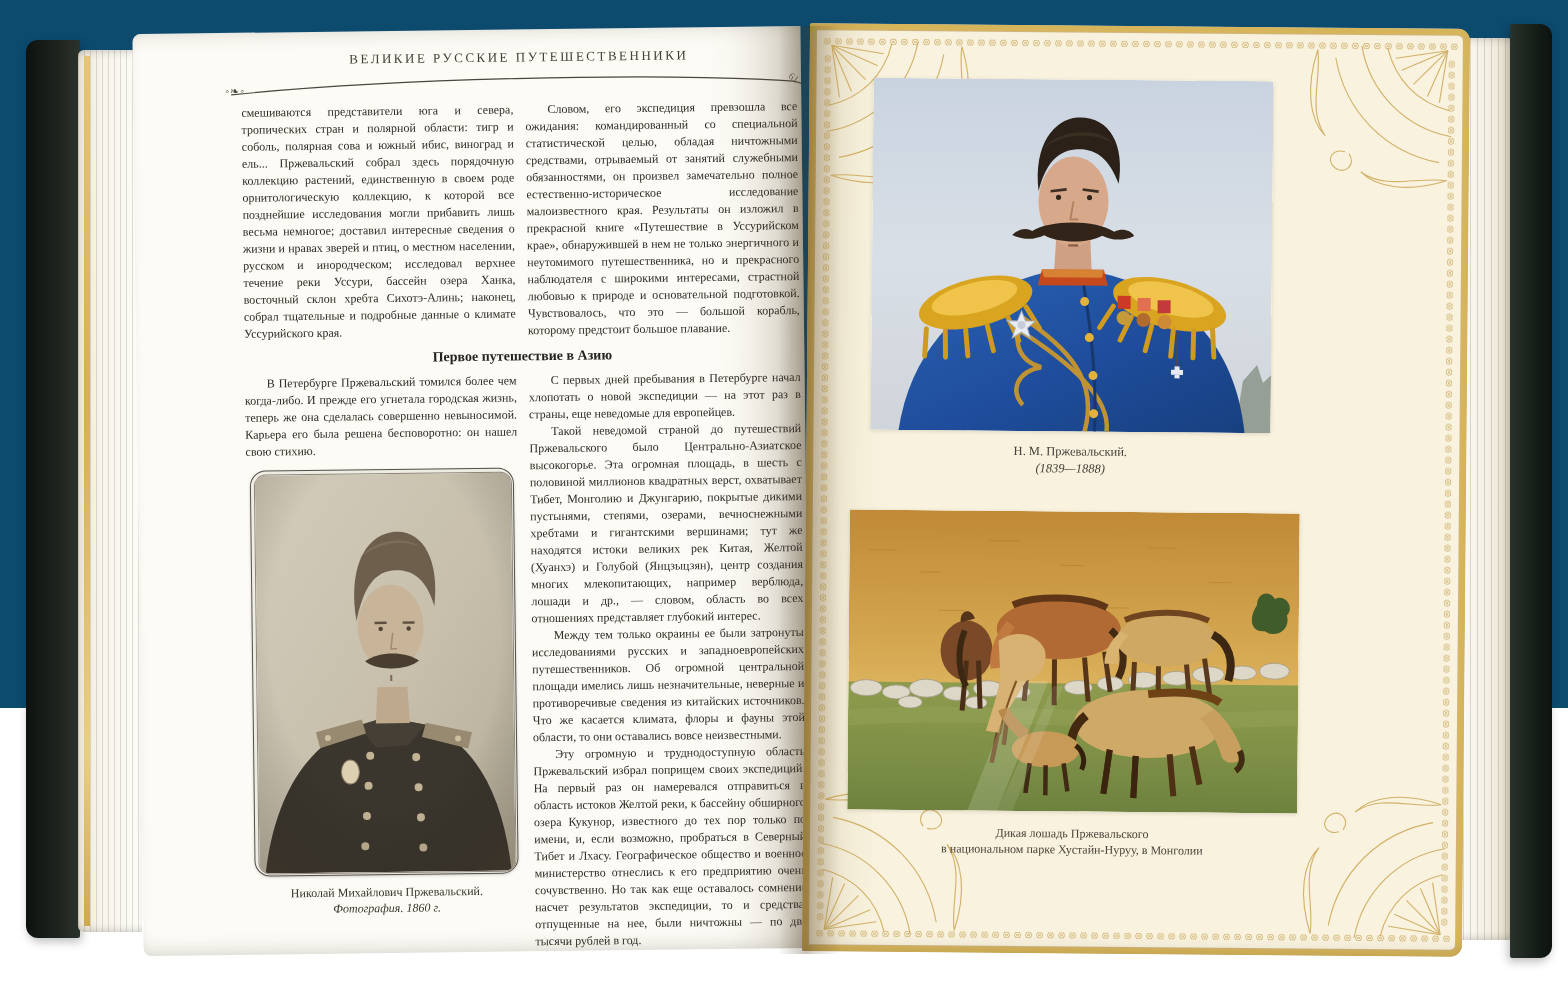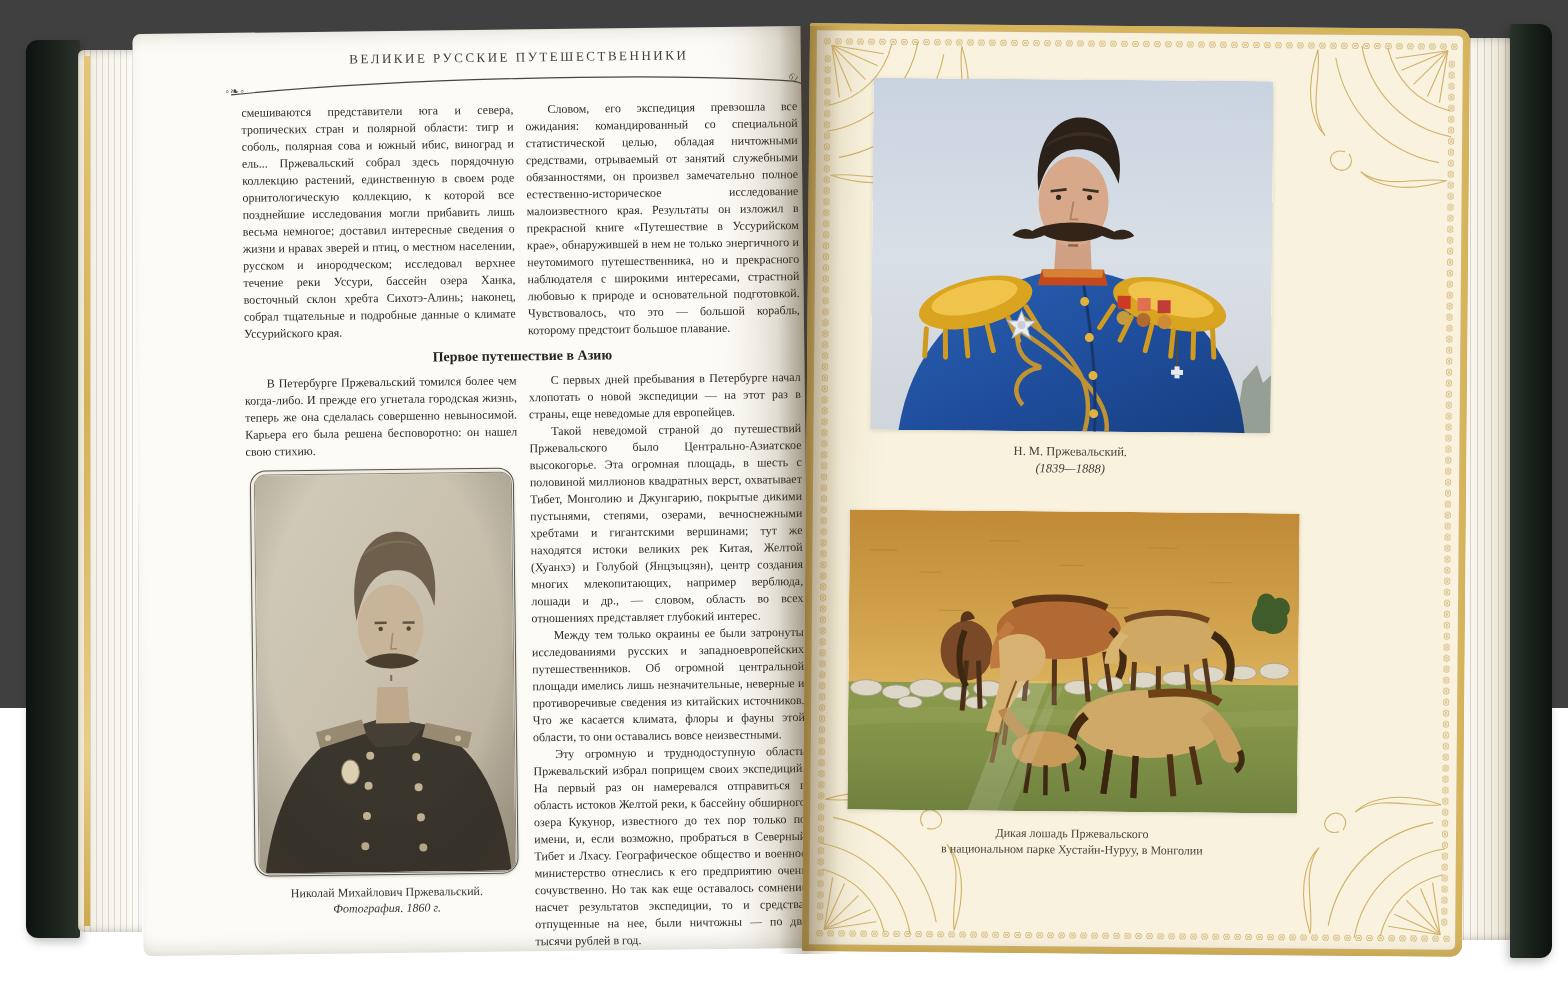--- a/index.html
+++ b/index.html
@@ -1,17 +1,17 @@
 <!DOCTYPE html>
 <html lang="ru"><head>
 <meta charset="utf-8">
 <style>
   html,body{margin:0;padding:0;background:#ffffff;width:1568px;height:1006px;overflow:hidden;
     font-family:"Liberation Serif","DejaVu Serif",serif;}
-  .scene{position:relative;width:1568px;height:708px;background:#404040;}
+  .scene{position:relative;width:1568px;height:708px;background:#0c4a6e;}
 
   
   .cover-left{position:absolute;left:26px;top:40px;width:54px;height:898px;
     background:linear-gradient(90deg,#0d120e 0%,#1c231d 55%,#2a332b 100%);
     border-radius:12px 2px 2px 12px;box-shadow:2px 4px 10px rgba(0,0,0,.25);}
   .cover-right{position:absolute;left:1510px;top:24px;width:42px;height:934px;
     background:linear-gradient(90deg,#2a332b 0%,#18211a 50%,#0d120e 100%);
     border-radius:2px 12px 12px 2px;box-shadow:-2px 4px 10px rgba(0,0,0,.25);}
   .edge-left{position:absolute;left:78px;top:50px;width:64px;height:882px;border-radius:6px 0 0 6px;
     background:linear-gradient(90deg,#e9e3d2 0%,#f6f3ea 30%,#fdfcf8 100%);

